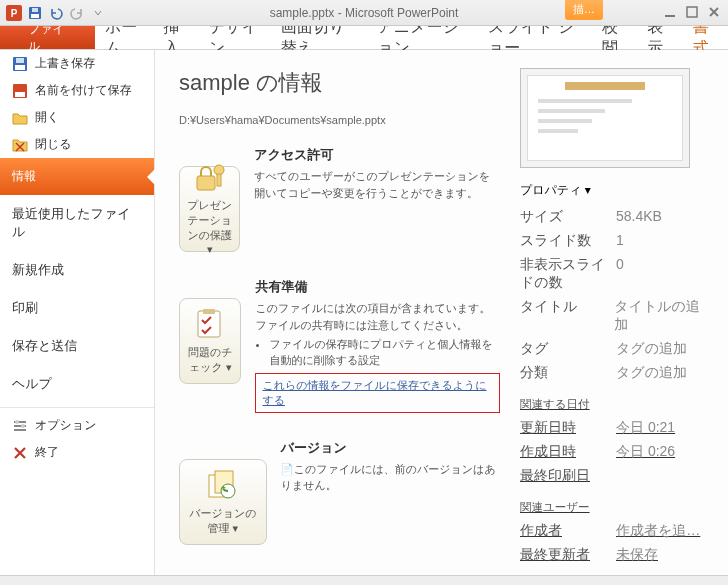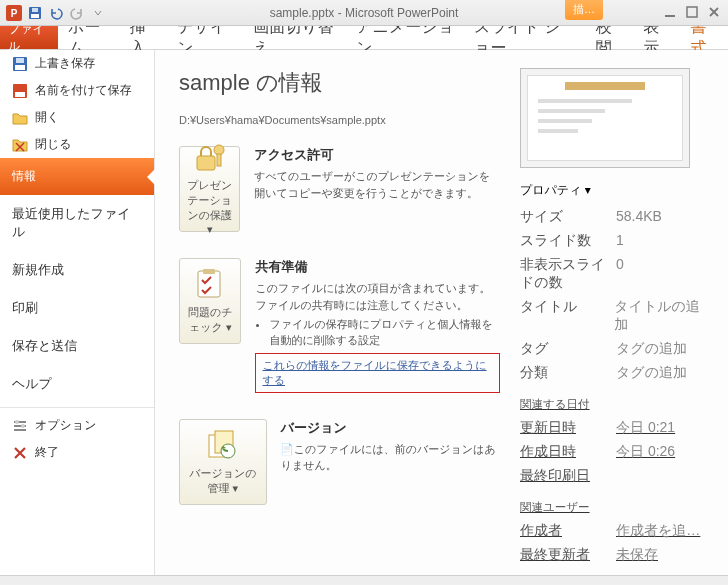--- a/index.html
+++ b/index.html
@@ -6,38 +6,38 @@
   body { margin: 0; width: 728px; height: 585px; background: #fff; overflow: hidden; font-size: 11px; color: #333; }
   
   .titlebar { height: 26px; background: linear-gradient(#f2f2f2,#e8e8e8); border-bottom: 1px solid #c9c9c9; display: flex; align-items: center; position: relative; }
   .qat { display: flex; align-items: center; gap: 1px; padding-left: 4px; }
   .qat-btn { width: 20px; height: 20px; display:flex; align-items:center; justify-content:center; }
   .app-title { position:absolute; left:0; right:0; text-align:center; font-size:12px; color:#6a6a6a; pointer-events:none; }
   .win-controls { margin-left:auto; display:flex; gap:10px; padding-right:8px; }
   .tool-tab { position:absolute; right:125px; top:0; height:20px; background:linear-gradient(#ffb25a,#ff9b2e); color:#fff; font-size:11px; padding:2px 8px; border-radius:0 0 3px 3px; }
   
   .ribbon { height: 24px; background:#fff; border-bottom:1px solid #d6d6d6; display:flex; align-items:stretch; }
-  .file-tab { background:linear-gradient(#e8572e,#c93f14); color:#fff; padding:4px 8px; font-size:12px; display:flex; align-items:center; }
+  .file-tab { background:linear-gradient(#e8572e,#c93f14); color:#fff; padding:4px 28px; font-size:12px; display:flex; align-items:center; }
   .rtab { padding:4px 10px; color:#444; font-size:16px; display:flex; align-items:center; }
   .rtab.fmt { color:#d06a1a; }
   
   .backstage { display:flex; height: calc(585px - 50px - 10px); justify-content: flex-end; }
   .sidebar { width:155px; background:#fff; border-right:1px solid #e0e0e0; }
   .sb-item { display:flex; align-items:center; gap:7px; padding:5px 12px; color:#333; font-size:12px; }
   .sb-sep { height:1px; background:#e5e5e5; margin:4px 0; }
   .sb-item.active { background:linear-gradient(#ff8a3c,#e55b16); color:#fff; position:relative; padding:10px 12px; }
   .sb-item.active::after { content:""; position:absolute; right:-1px; top:50%; transform:translateY(-50%); border:8px solid transparent; border-right-color:#fff; }
   .sb-plain { padding:10px 12px; font-size:13px; color:#333; }
   
   .main { flex:1; padding:18px 16px 10px 24px; display:flex; gap:20px; overflow:hidden; background:#fdfdfd; }
   .center { flex:1; min-width:0; }
   h1.page-title { margin:0 0 16px 0; font-weight:normal; font-size:22px; color:#4a4a4a; }
   .path { color:#666; font-size:11px; margin-bottom:20px; }
   .section { display:flex; gap:14px; margin-bottom:26px; }
-  .bigbtn { width:106px; height:86px; border:1px solid #d0cfc4; background:linear-gradient(#fefefe,#f1eedd); border-radius:3px; display:flex; flex-direction:column; align-items:center; justify-content:center; text-align:center; font-size:11px; color:#555; padding:6px 4px; }
+  .bigbtn { width:106px; height:86px; border:1px solid #d0cfc4; background:linear-gradient(#fefefe,#f1eedd); border-radius:8px; display:flex; flex-direction:column; align-items:center; justify-content:center; text-align:center; font-size:11px; color:#555; padding:6px 4px;margin-top:20px; }
   .bigbtn .icon-slot { width:34px; height:34px; margin-bottom:4px; display:flex; align-items:center; justify-content:center; }
   .sec-body h3 { margin:0 0 4px 0; font-size:13px; color:#333; font-weight:bold; }
   .sec-body p { margin:0; font-size:11px; color:#555; line-height:1.5; }
   .sec-body ul { margin:4px 0 0 0; padding:0 0 0 14px; }
   .sec-body li { font-size:11px; color:#555; line-height:1.45; }
   .linkbox { border:1px solid #d02020; padding:4px 6px; margin-top:4px; display:inline-block; }
   .linkbox span { color:#3a5fa0; text-decoration:underline; font-size:11px; }
   
   .rpanel { width:192px; }
   .thumb { width:170px; height:100px; border:1px solid #bfbfbf; background:#f3f3f3; margin-bottom:14px; position:relative; padding:6px; }

